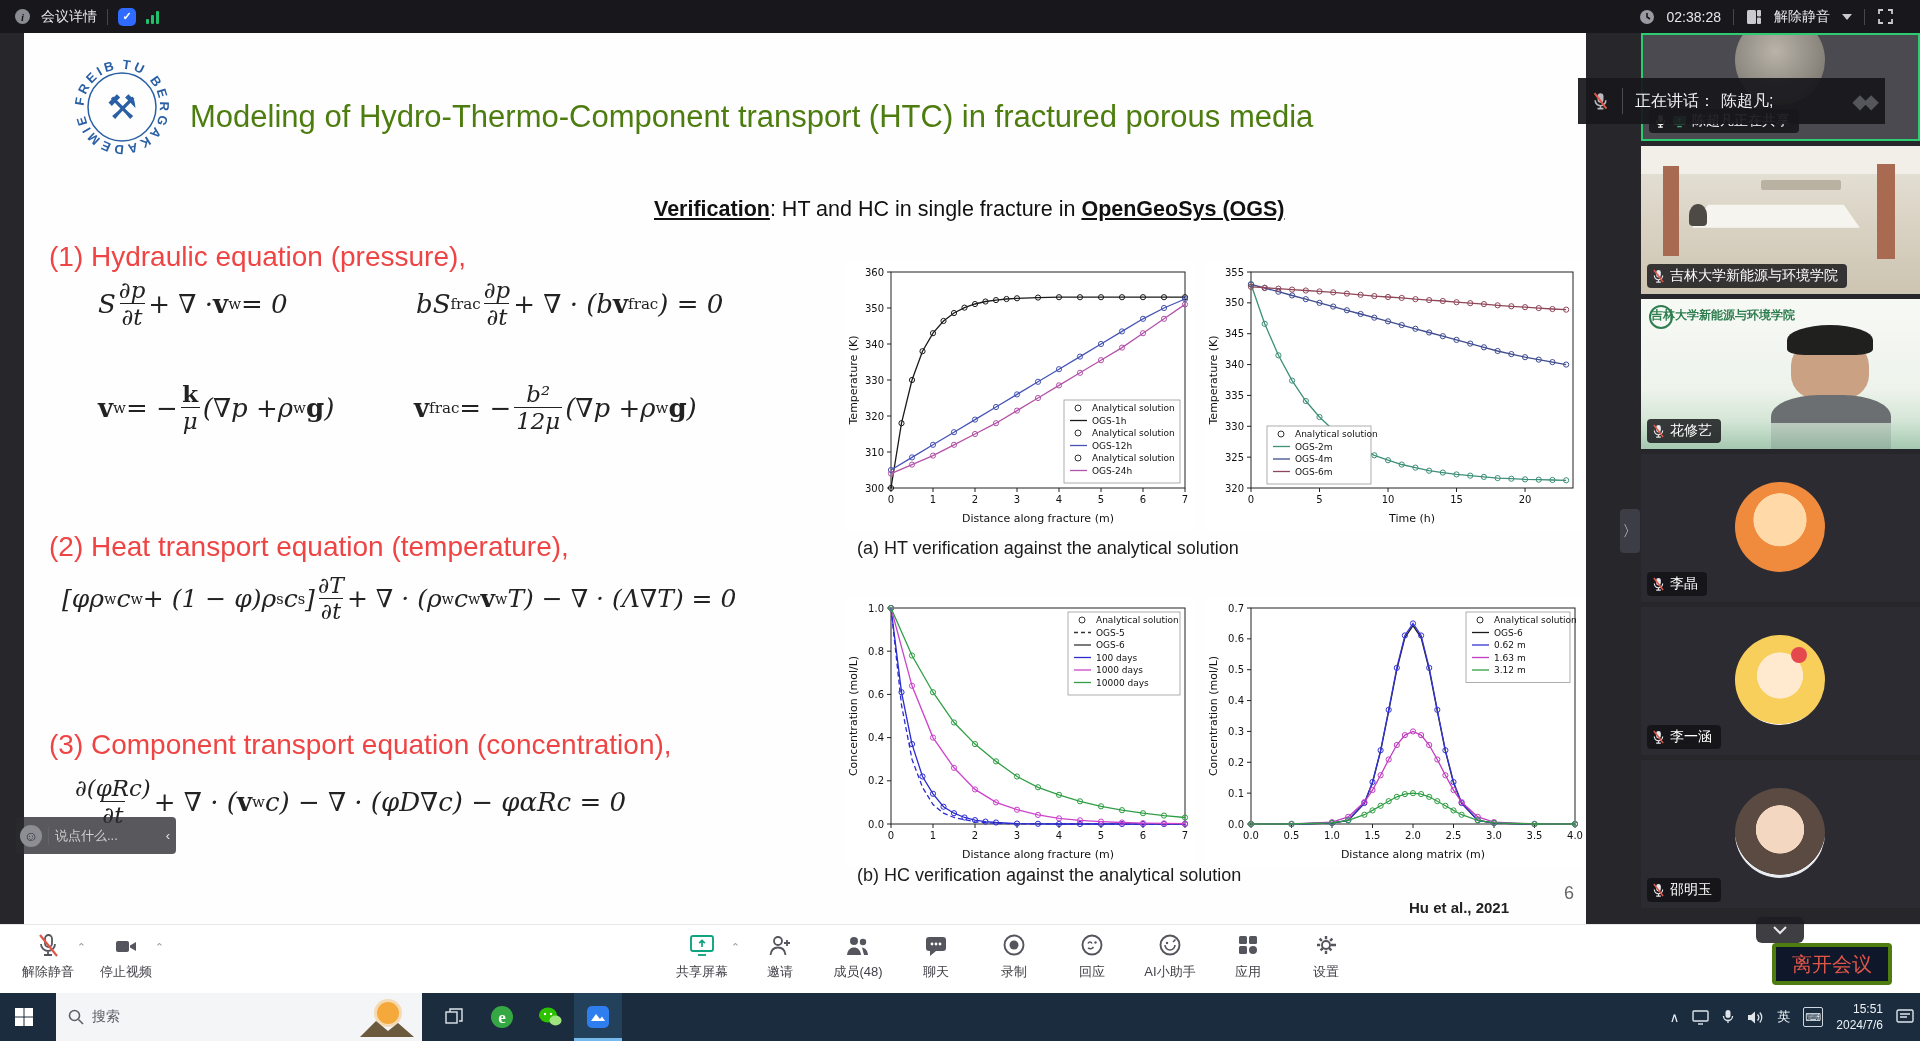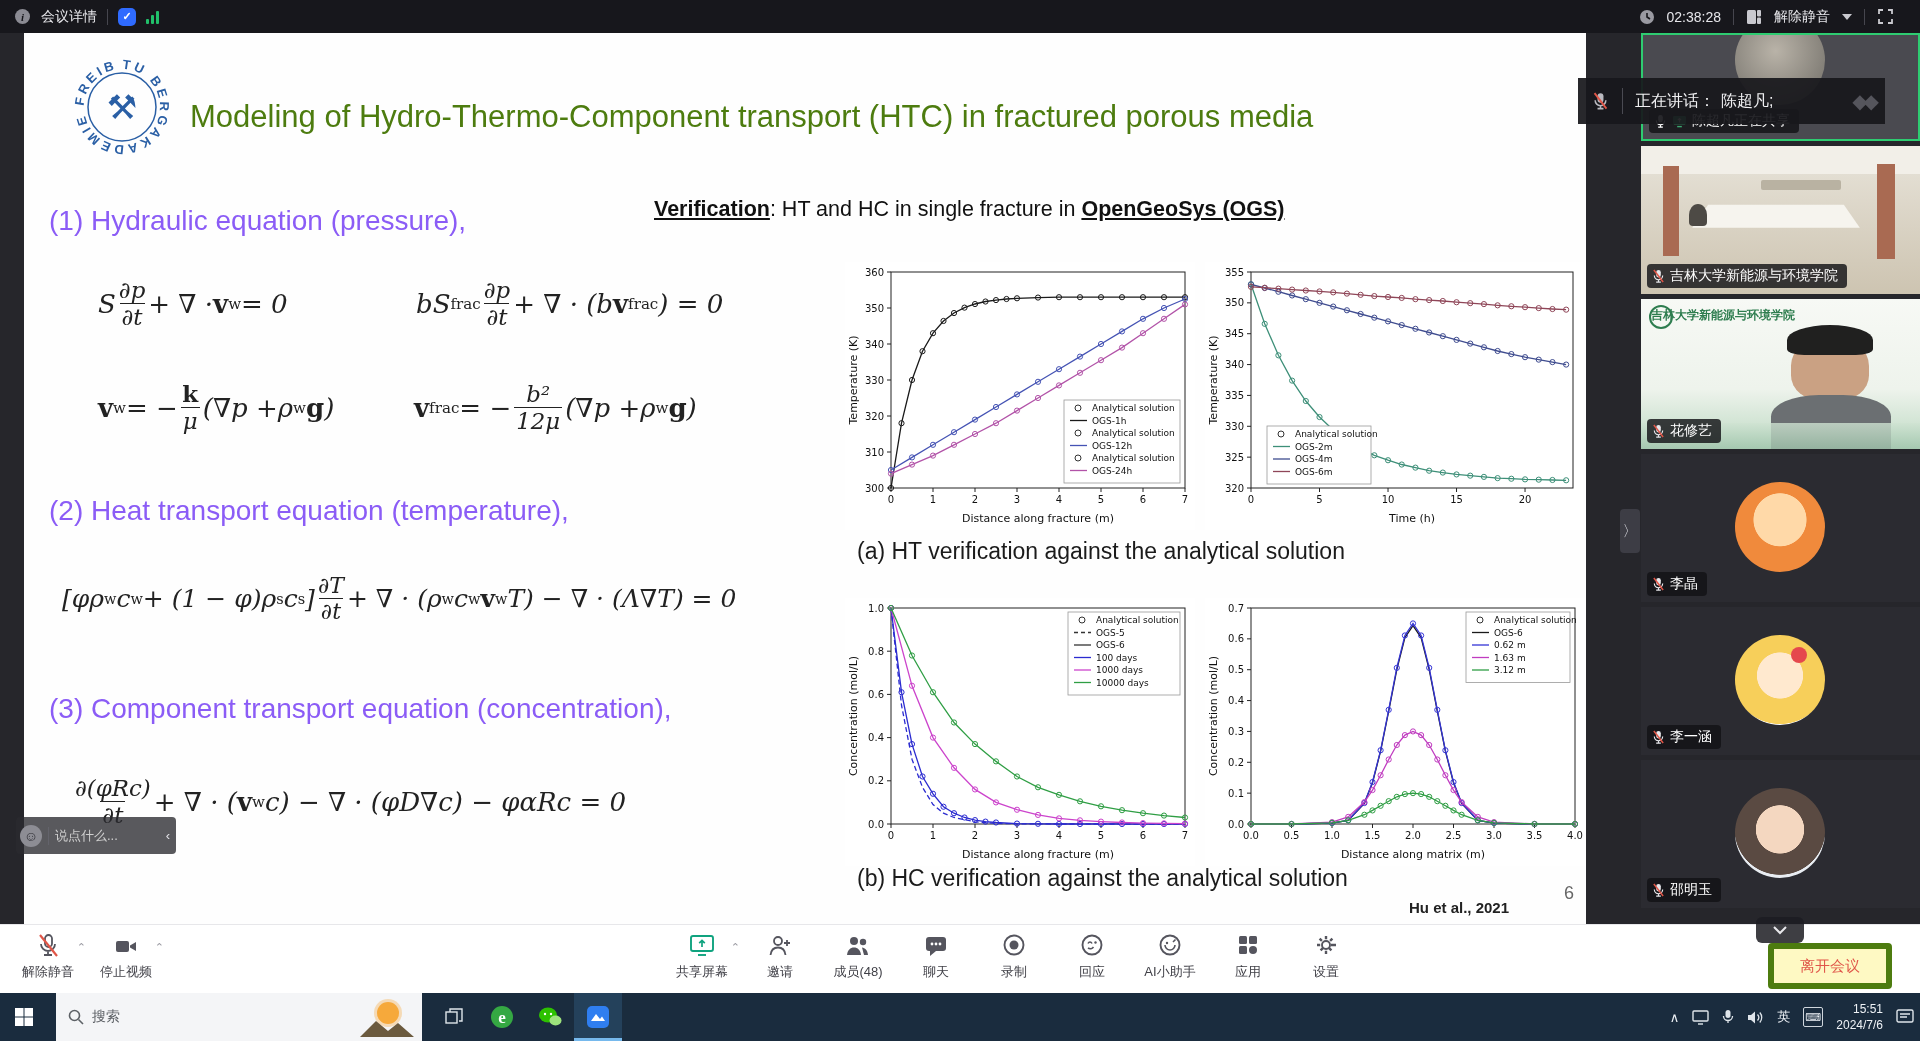--- a/index.html
+++ b/index.html
@@ -17,31 +17,31 @@
   .sigbars{display:flex;align-items:flex-end;gap:2px;height:14px;}
   .sigbars i{display:block;width:3px;background:#21c06a;border-radius:1px;}
   .caret-down{width:0;height:0;border-left:5px solid transparent;border-right:5px solid transparent;border-top:6px solid #c9c9cf;}
 
   
   .stage{position:absolute;left:0;top:33px;width:1920px;height:891px;background:#26262b;}
   .slide{position:absolute;left:24px;top:0;width:1562px;height:891px;background:#fefefe;color:#333;}
 
   .slide-title{position:absolute;left:166px;top:66px;width:1340px;font-size:31px;color:#4d7c0f;}
   .logo{position:absolute;left:46px;top:22px;width:104px;height:104px;}
-  .sec-h{position:absolute;font-size:28px;color:#8b5cf6;}
+  .sec-h{position:absolute;font-size:28px;color:#ef4444;margin-top:36px;}
   .eq{position:absolute;font-family:"DejaVu Serif","Liberation Serif",serif;font-style:italic;
       font-size:26px;color:#222;white-space:nowrap;display:flex;align-items:center;}
   .eq sub{font-size:58%;font-style:normal;}
   .frac{display:inline-flex;flex-direction:column;align-items:center;margin:0 3px;font-size:88%;line-height:1.15;vertical-align:middle;}
   .frac .den{border-top:1.6px solid #222;padding:0 2px;}
   .bv{font-weight:bold;font-style:normal;}
   .verif{position:absolute;left:630px;top:164px;font-size:21.5px;color:#111;}
   .verif b{font-weight:bold;text-decoration:underline;}
   .chart{position:absolute;background:#fff;}
-  .capt{position:absolute;font-size:23px;color:#1b1b1b;}
+  .capt{position:absolute;font-size:18px;color:#1b1b1b;}
   .cite{position:absolute;font-size:15px;color:#222;font-weight:bold;}
   .pageno{position:absolute;font-size:18px;color:#666;}
 
   
   .chatov{position:absolute;left:16px;top:784px;width:152px;height:37px;background:rgba(42,42,48,0.78);
     border-radius:4px;display:flex;align-items:center;color:#cfcfcf;font-size:13px;gap:6px;padding:0 4px;z-index:30;}
   .chatov .smiley{width:22px;height:22px;border-radius:50%;background:#8d8d94;color:#2a2a30;display:flex;
     align-items:center;justify-content:center;font-size:14px;}
   .chatov .vdiv{width:1px;height:18px;background:#63636b;}
   .chatov .collapse{margin-left:auto;color:#e3e3e8;font-size:13px;padding:0 2px;}
@@ -61,22 +61,22 @@
     border-radius:6px;color:#e8e8ec;display:flex;align-items:center;justify-content:center;z-index:6;}
   .avatar-circ{position:absolute;border-radius:50%;}
 
   
   .toolbar{position:absolute;left:0;top:924px;width:1920px;height:69px;background:#ffffff;border-top:1px solid #e7e7ea;}
   .tgroup{position:absolute;top:6px;display:flex;gap:26px;}
   .titem{position:relative;display:flex;flex-direction:column;align-items:center;min-width:52px;cursor:pointer;}
   .titem .ticon{height:30px;display:flex;align-items:center;justify-content:center;}
   .titem .tlabel{font-size:13px;color:#3f3f46;margin-top:2px;white-space:nowrap;}
   .titem .tcaret{position:absolute;right:-12px;top:10px;color:#9a9aa2;font-size:11px;}
-  .leave-btn{position:absolute;right:28px;top:18px;width:112px;height:34px;border:6px solid #4d7c0f;border-radius:4px;
-    color:#e0574a;font-size:15px;display:flex;align-items:center;justify-content:center;background:#fef9c3;}
+  .leave-btn{position:absolute;right:28px;top:18px;width:112px;height:34px;border:4px solid #4d7c0f;border-radius:4px;
+    color:#e0574a;font-size:20px;display:flex;align-items:center;justify-content:center;background:#0f172a;}
 
   
   .taskbar{position:absolute;left:0;top:993px;width:1920px;height:48px;background:#1a2c3e;display:flex;align-items:center;color:#eef2f6;}
   .tk-cell{height:48px;display:flex;align-items:center;justify-content:center;}
   .tk-search{position:absolute;left:56px;top:0;width:366px;height:48px;background:#f4f5f7;color:#5d6166;
     display:flex;align-items:center;font-size:14px;gap:8px;padding-left:12px;box-sizing:border-box;}
   .tk-sun{position:absolute;right:6px;top:4px;width:58px;height:40px;overflow:hidden;}
   .tk-apps{position:absolute;left:430px;top:0;display:flex;}
   .tk-appcell{width:48px;height:48px;display:flex;align-items:center;justify-content:center;}
   .tk-appcell.active{background:#24415b;box-shadow:inset 0 -3px 0 #76b9ed;}

